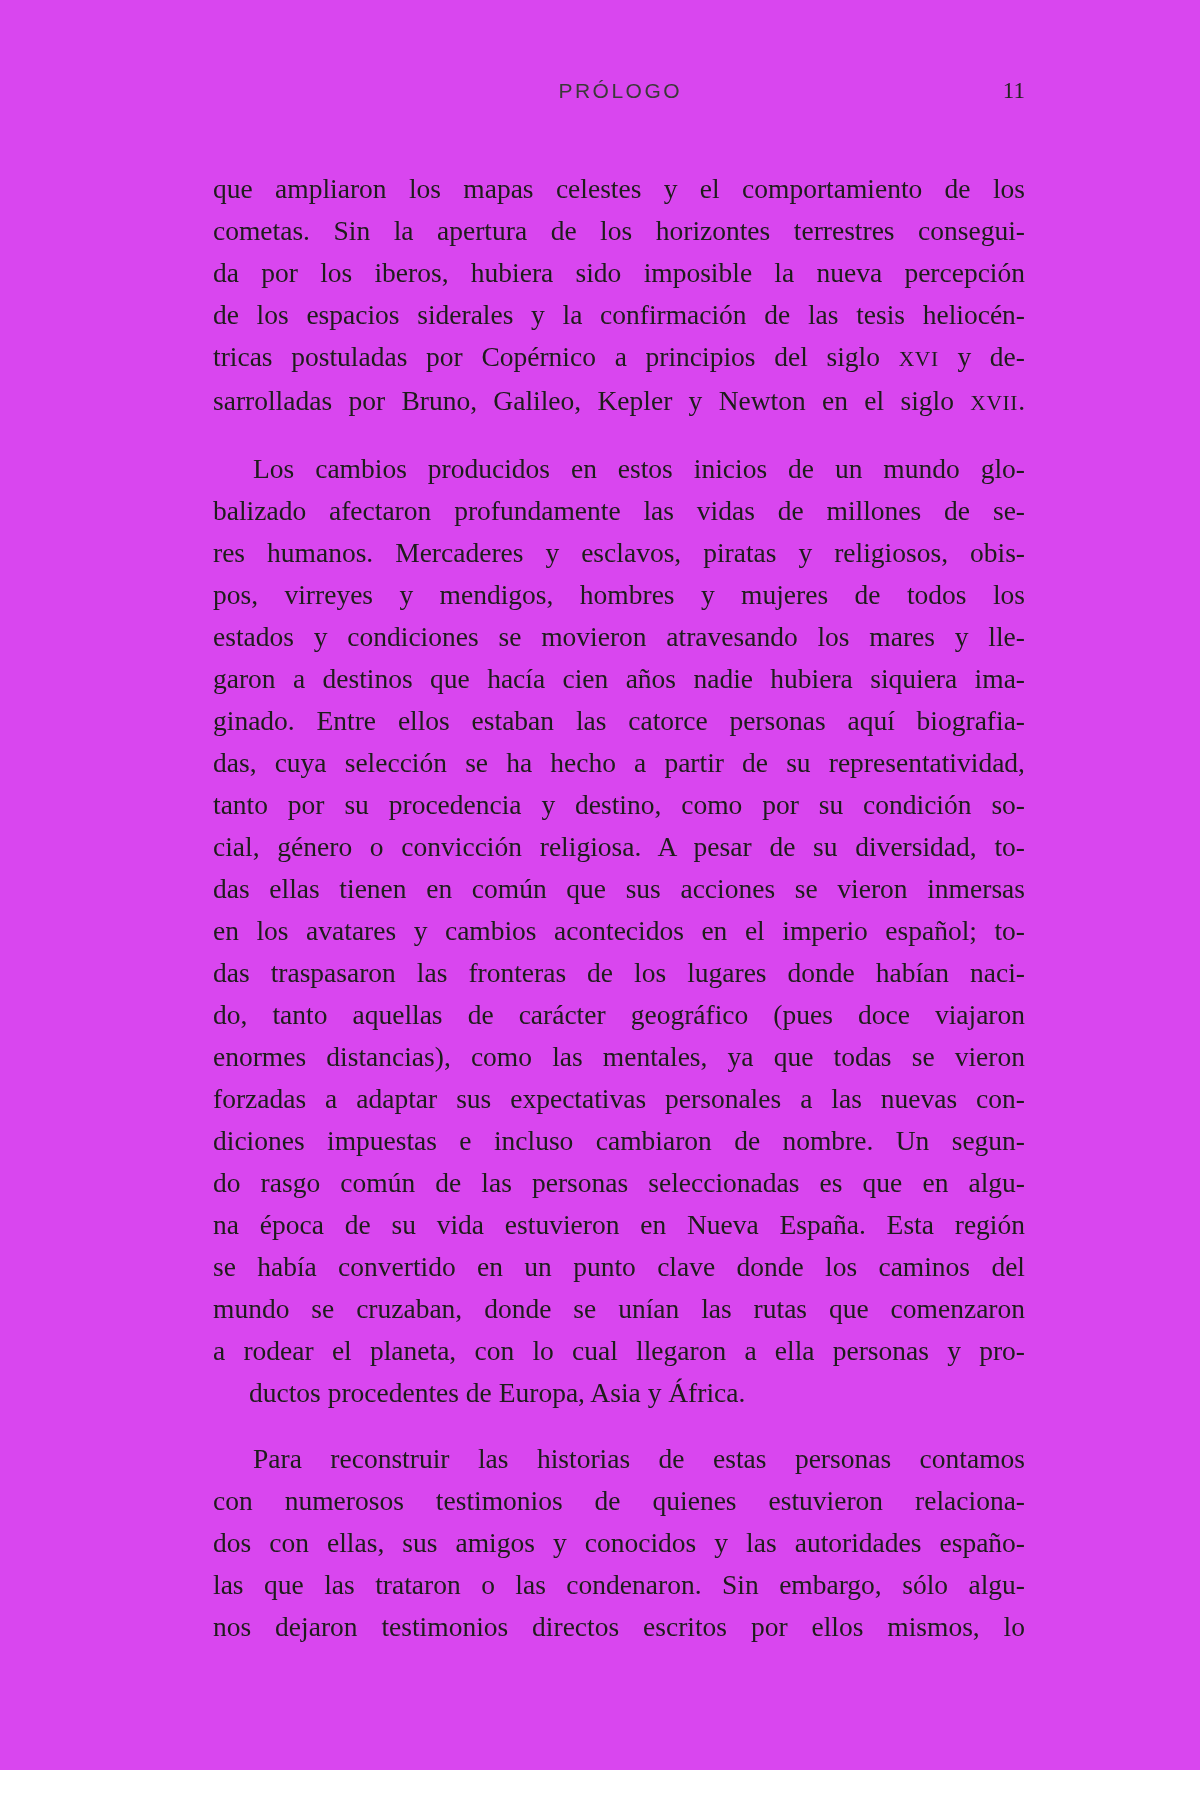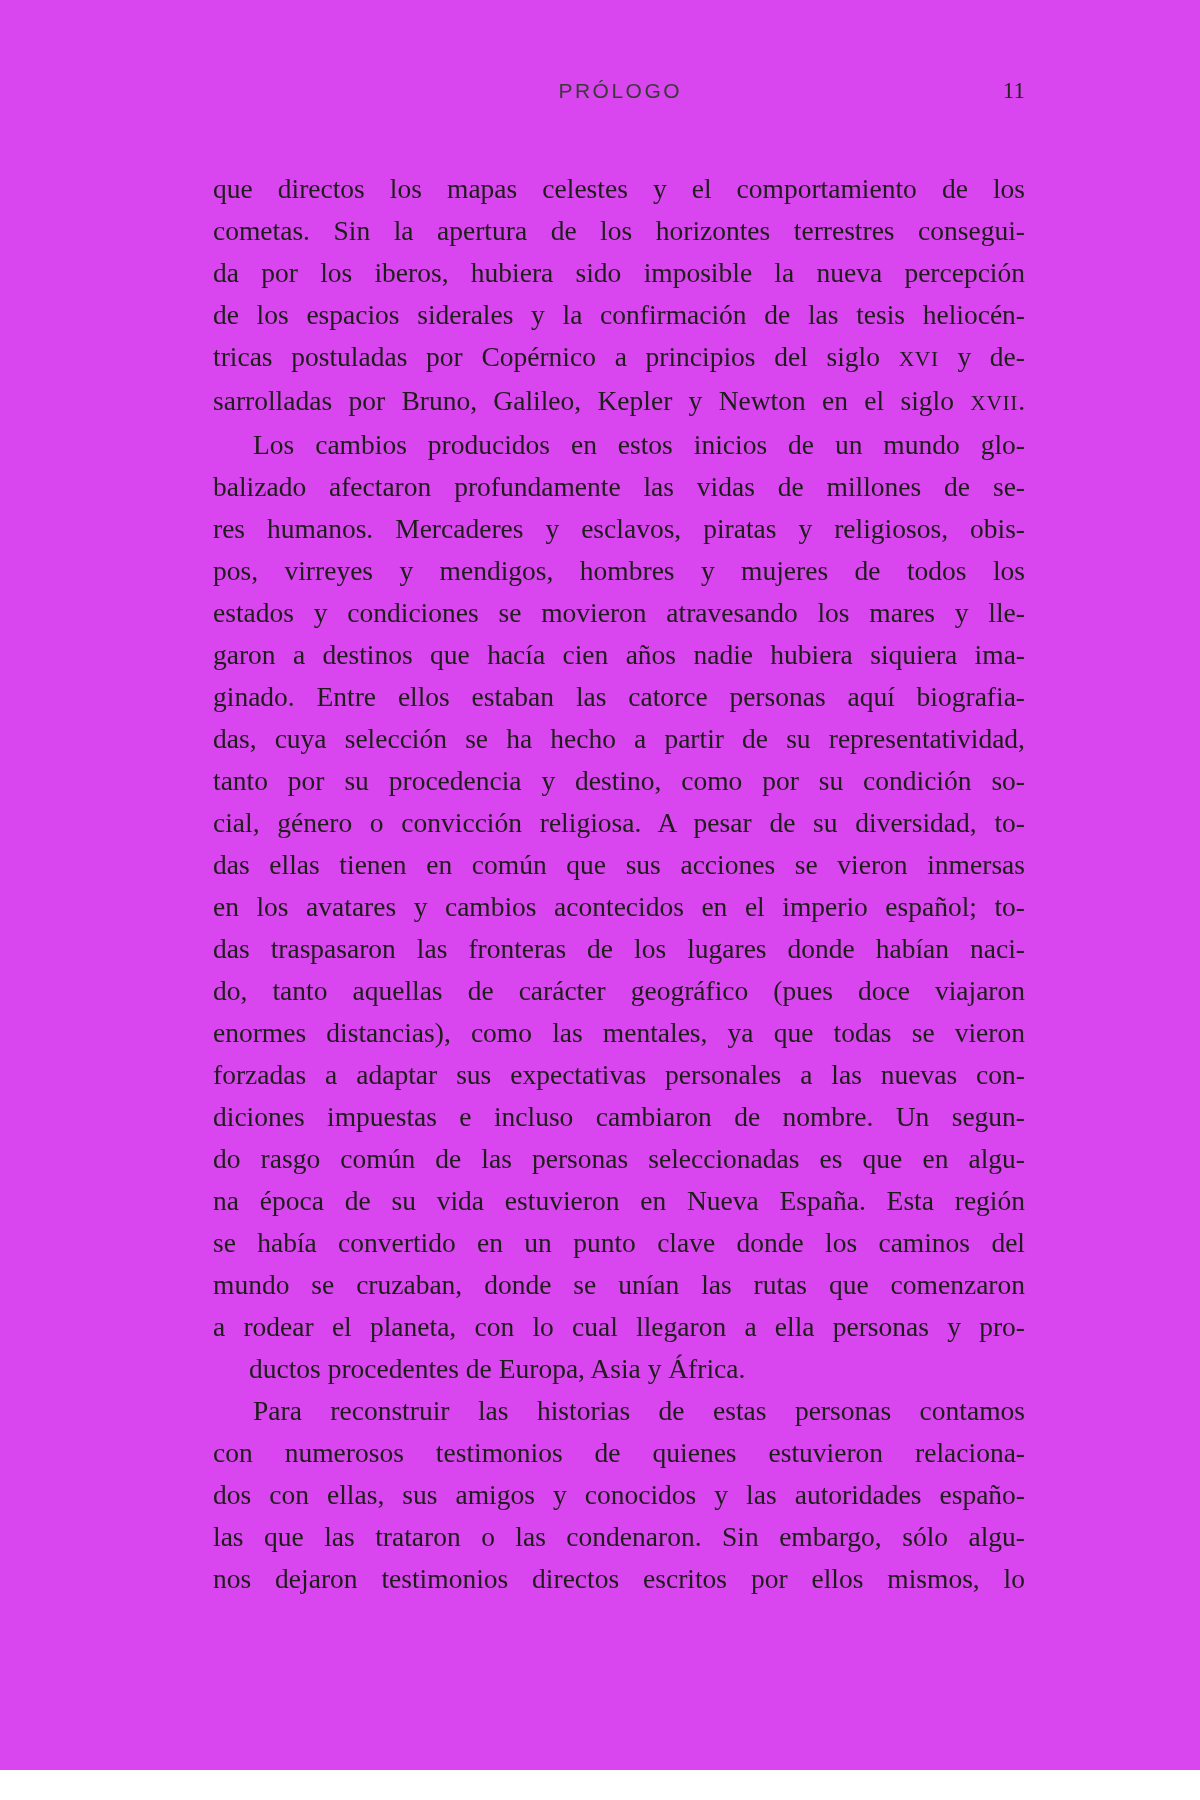--- a/index.html
+++ b/index.html
@@ -61,38 +61,39 @@
     text-align: justify;
     text-align-last: justify;
     white-space: normal;
   }
   .line.para-end {
     text-align-last: left;
     margin-left: 36px;
   }
   .line.indent {
     text-indent: 40px;
+    margin-top: 24px;
   }
   .smallcaps {
     font-size: 0.78em;
     letter-spacing: 0.03em;
     margin-top: 39px;
   }
 </style>
 </head>
 <body>
 
 <div class="page">
   <div class="running-head">
     <div class="running-title">PRÓLOGO</div>
     <div class="page-number">11</div>
   </div>
 
   <div class="text-block">
-      <div class="line">que directos los mapas celestes y el comportamiento de los</div>
+      <div class="line">que ampliaron los mapas celestes y el comportamiento de los</div>
       <div class="line">cometas. Sin la apertura de los horizontes terrestres consegui-</div>
       <div class="line">da por los iberos, hubiera sido imposible la nueva percepción</div>
       <div class="line">de los espacios siderales y la confirmación de las tesis heliocén-</div>
       <div class="line"><span>tricas postuladas por Copérnico a principios del siglo </span><span class="smallcaps">XVI</span><span> y de-</span></div>
       <div class="line"><span>sarrolladas por Bruno, Galileo, Kepler y Newton en el siglo </span><span class="smallcaps">XVII</span><span>.</span></div>
       <div class="line indent">Los cambios producidos en estos inicios de un mundo glo-</div>
       <div class="line">balizado afectaron profundamente las vidas de millones de se-</div>
       <div class="line">res humanos. Mercaderes y esclavos, piratas y religiosos, obis-</div>
       <div class="line">pos, virreyes y mendigos, hombres y mujeres de todos los</div>
       <div class="line">estados y condiciones se movieron atravesando los mares y lle-</div>

